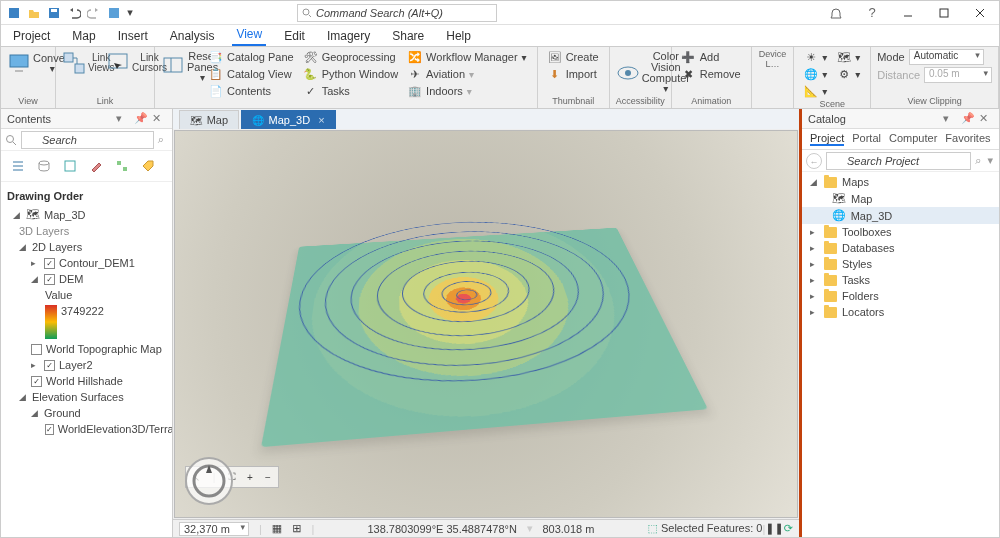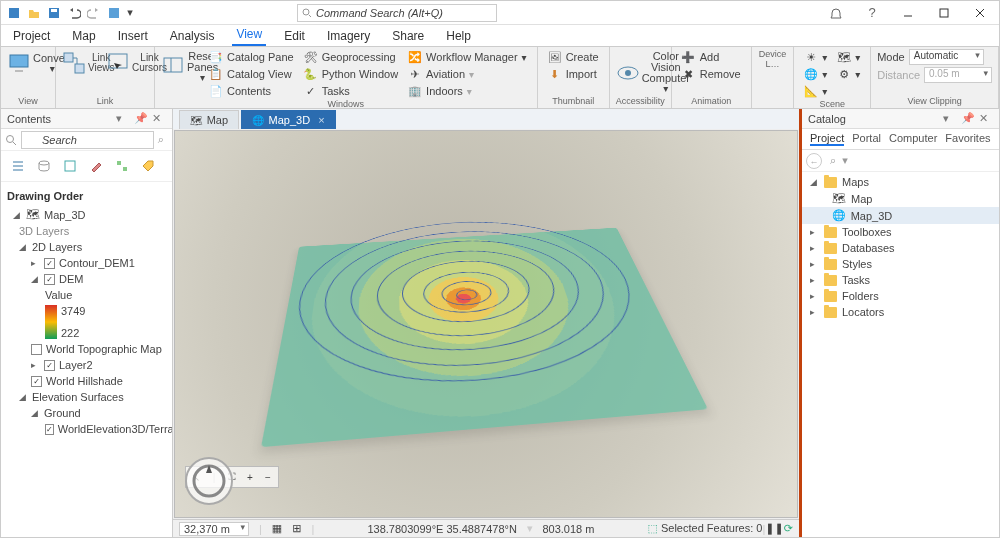--- a/index.html
+++ b/index.html
@@ -239,21 +239,20 @@
             <span class="si">✓</span>
             <span>Tasks</span>
           </div>
       </div>
       <div class="smallbtnrow">
         <div class="smallbtn"><span class="si">🔀</span><span>Workflow Manager</span> ▾</div>
         <div class="smallbtn dis"><span class="si">✈</span><span>Aviation</span> ▾</div>
         <div class="smallbtn dis"><span class="si">🏢</span><span>Indoors</span> ▾</div>
       </div>
     </div>
-    <div class="label">Windows</div>
   </div>
 
   <div class="rgroup">
     <div class="top">
       <div class="smallbtnrow">
         <div class="smallbtn">
             <span class="si">🖼</span>
             <span>Create</span>
           </div>
         <div class="smallbtn">
@@ -400,21 +399,21 @@
           <span>Contour_DEM1</span>
         </div>
       <div class="item lvl2">
           <span class="exp">◢</span>
           <span class="chk">✓</span>
           <span>DEM</span>
         </div>
       <div class="item lvl3">Value</div>
       <div class="item lvl3" style="align-items:flex-start">
         <div class="legend"></div>
-        <div style="display:flex;flex-direction:column;justify-content:space-between;height:34px">
+        <div style="display:flex;flex-direction:row;justify-content:space-between;height:34px">
           <span>3749</span>
             <span>222</span>
         </div>
       </div>
       <div class="item lvl2">
           <span class="chk"></span>
           <span>World Topographic Map</span>
         </div>
       <div class="item lvl2">
           <span class="exp">▸</span>
@@ -499,20 +498,23 @@
     </div>
     <div class="cat-subtabs">
       <span class="ct active">Project</span>
       <span class="ct">Portal</span>
       <span class="ct">Computer</span>
       <span class="ct">Favorites</span>
       <span style="margin-left:auto" class="ct">≡</span>
     </div>
     <div class="search-row">
       <span style="width:16px;height:16px;border:1px solid #ccc;border-radius:50%;display:flex;align-items:center;justify-content:center;margin-right:4px;font-size:9px;color:#aaa">←</span>
+      <div class="sr-in">
+          <span>Search Project</span>
+        </div>
       <span style="padding:0 4px;color:#999">⌕</span>
       <span style="padding:0 2px;color:#999">▾</span>
     </div>
     <div class="tree" style="padding:2px 0">
       <div class="cat-item">
           <span class="exp">◢</span>
           <div class="folder-ic"></div>
           <span>Maps</span>
         </div>
       <div class="cat-item" style="padding-left:30px">🗺 <span>Map</span></div>

